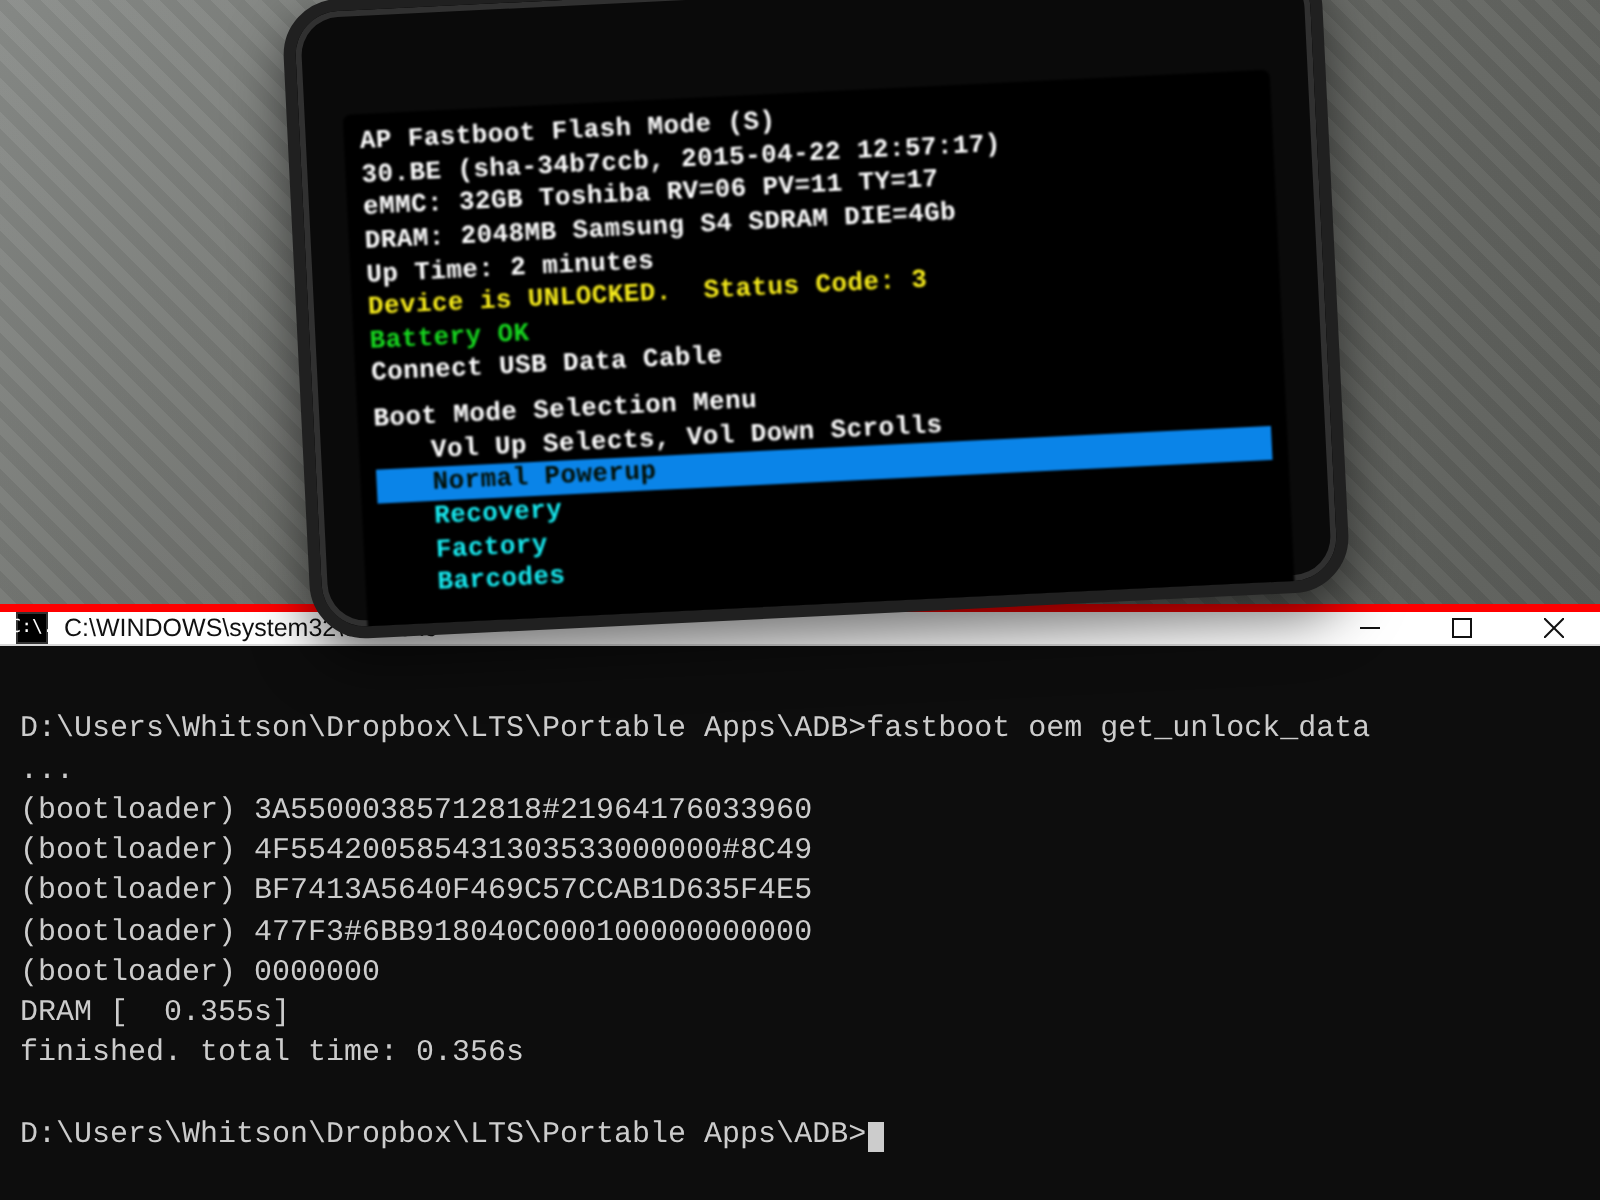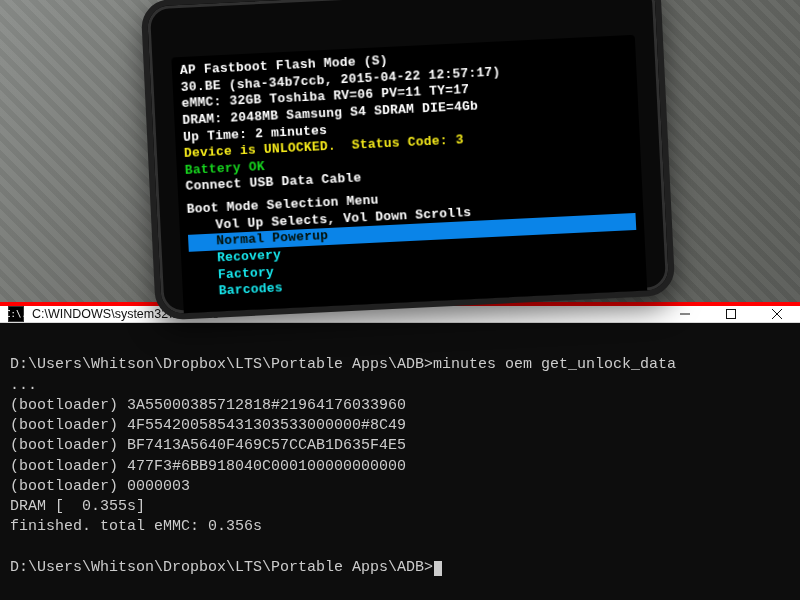--- a/index.html
+++ b/index.html
@@ -164,25 +164,25 @@
       </div>
       <div class="winbtn close">
         <svg viewBox="0 0 10 10">
             <line x1="0" y1="0" x2="10" y2="10" stroke="currentColor" stroke-width="1"></line>
             <line x1="10" y1="0" x2="0" y2="10" stroke="currentColor" stroke-width="1"></line>
           </svg>
       </div>
     </div>
   </div>
   <div class="term">
-<span class="pline"><span>D:\Users\Whitson\Dropbox\LTS\Portable Apps\ADB&gt;</span><span>minutes oem get_unlock_data</span></span>
+<span class="pline"><span>D:\Users\Whitson\Dropbox\LTS\Portable Apps\ADB&gt;</span><span>fastboot oem get_unlock_data</span></span>
 <span class="pline">...</span>
 <span class="pline">(bootloader) 3A55000385712818#21964176033960</span>
 <span class="pline">(bootloader) 4F554200585431303533000000#8C49</span>
 <span class="pline">(bootloader) BF7413A5640F469C57CCAB1D635F4E5</span>
 <span class="pline">(bootloader) 477F3#6BB918040C000100000000000</span>
-<span class="pline">(bootloader) 0000003</span>
+<span class="pline">(bootloader) 0000000</span>
 <span class="pline">DRAM [  0.355s]</span>
-<span class="pline">finished. total eMMC: 0.356s</span>
+<span class="pline">finished. total time: 0.356s</span>
 
 <span class="pline"><span>D:\Users\Whitson\Dropbox\LTS\Portable Apps\ADB&gt;</span><span class="cursor"></span></span>
   </div>
 </div>
 
 </body></html>

